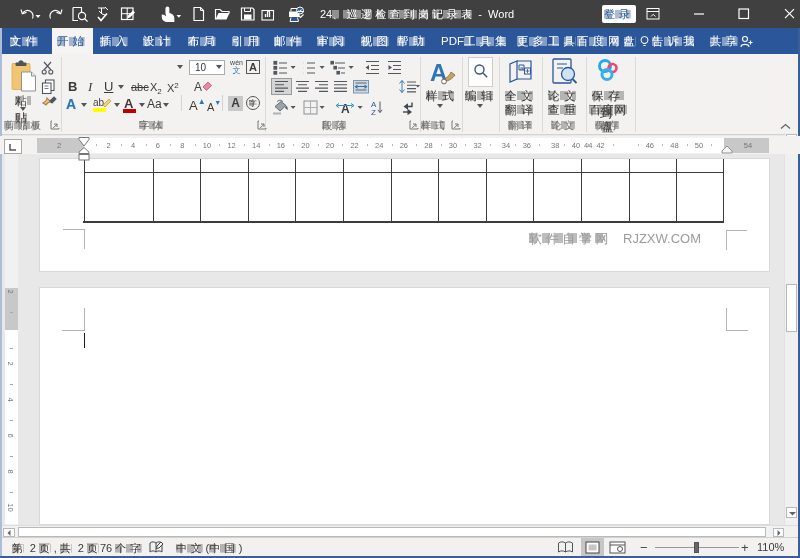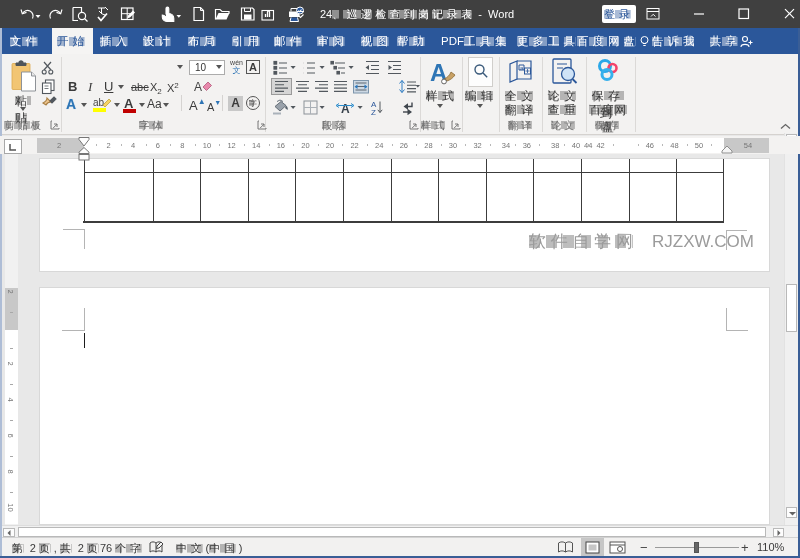--- a/index.html
+++ b/index.html
@@ -423,21 +423,21 @@
     <div class="tline" style="left:628.5px;top:5px;width:1px;height:63px"></div>
     <div class="tline" style="left:676.1px;top:5px;width:1px;height:63px"></div>
     <div class="tline" style="left:722.8px;top:5px;width:1px;height:63px"></div>
     <div class="tline" style="left:83.5px;top:17.5px;width:640px;height:1px"></div>
     <div class="tline" style="left:83px;top:67px;width:641px;height:1.6px"></div>
 
 <div class="cmark" style="left:63px;top:75.3px;width:21px;height:1px"></div>
 <div class="cmark" style="left:83.6px;top:75.3px;width:1px;height:20px"></div>
 <div class="cmark" style="left:726.4px;top:75.5px;width:21px;height:1px"></div>
 <div class="cmark" style="left:726.4px;top:75.5px;width:1px;height:20px"></div>
-<div class="abs" style="left:529px;top:75.5px;width:160px;height:15px;font-size:17px;color:#9b9b9b;white-space:nowrap"><span class="zh" style="letter-spacing:.28em">软件自学网</span>&nbsp;&nbsp;&nbsp;RJZXW.COM</div>
+<div class="abs" style="left:529px;top:75.5px;width:160px;height:15px;font-size:13px;color:#9b9b9b;white-space:nowrap"><span class="zh" style="letter-spacing:.28em">软件自学网</span>&nbsp;&nbsp;&nbsp;RJZXW.COM</div>
 <div class="cmark" style="left:62px;top:176.3px;width:22px;height:1px"></div>
 <div class="cmark" style="left:83.6px;top:153.5px;width:1px;height:23px"></div>
 <div class="cmark" style="left:726.4px;top:176.3px;width:22px;height:1px"></div>
 <div class="cmark" style="left:726.4px;top:153.5px;width:1px;height:23px"></div>
 <div class="abs" style="left:83.5px;top:179px;width:1.5px;height:15px;background:#1c1c1c"></div>
 
 </div>
 <div class="abs" style="left:784px;top:133px;width:14px;height:392px;background:#f0f0f0;border-left:1px solid #e2e2e2">
  <div class="sbtn" style="position:absolute;left:1px;top:1px;width:11px;height:11px">
       <svg width="9" height="9" viewBox="0 0 9 9" style="display:block;margin:1px">

